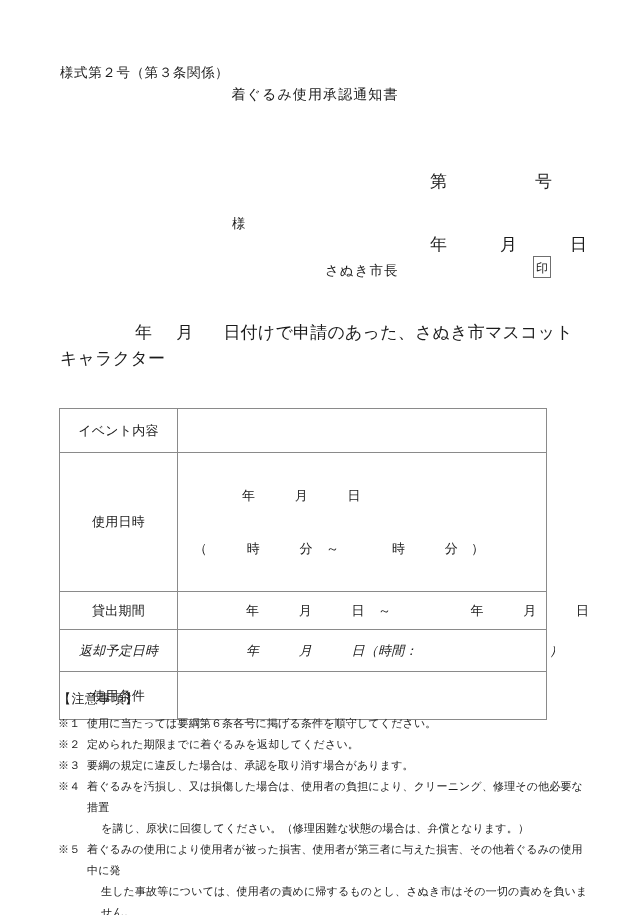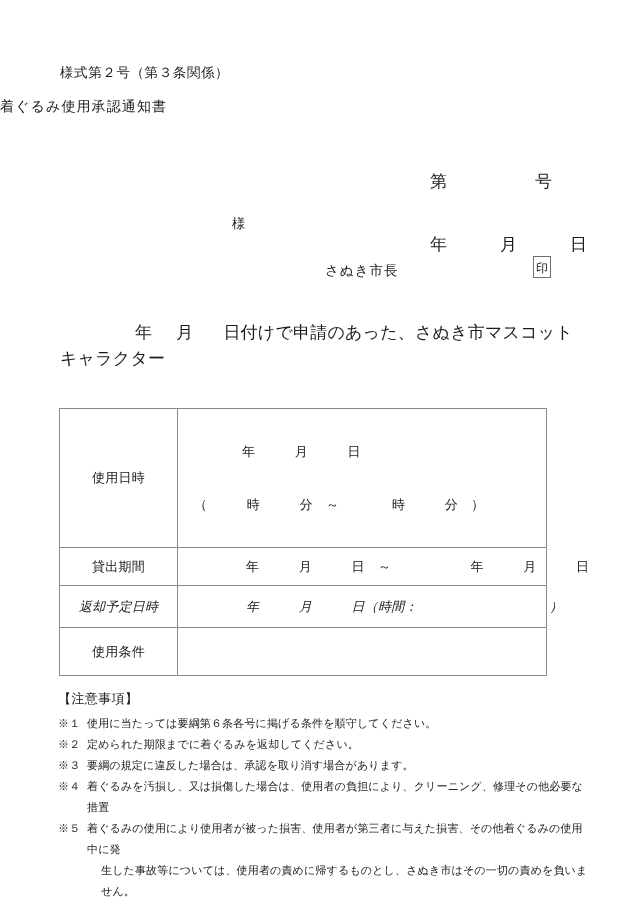--- a/index.html
+++ b/index.html
@@ -27,22 +27,22 @@
     left: 60px;
     top: 64px;
     font-size: 13.5px;
     letter-spacing: 0.6px;
     white-space: pre;
   }
   .doc-title {
     position: absolute;
     left: 0;
     right: 0;
-    top: 98px;
-    text-align: left;
+    top: 86px;
+    text-align: center;
     font-size: 14px;
     letter-spacing: 1.1px;
   }
   .doc-meta {
     position: absolute;
     left: 430px;
     top: 129px;
     font-size: 17px;
     line-height: 21px;
     white-space: pre;
@@ -181,20 +181,24 @@
   <div class="issuer">さぬき市長</div>
 
   <div class="seal-box">印</div>
 
   <div class="body-text">
     <span class="indent"></span><span>年</span><span class="gap-sm"></span><span>月</span><span class="gap-md"></span><span>日付けで申請のあった、さぬき市マスコットキャラクター</span><br>
   </div>
 
   <table class="form-table">
     <tbody>
+      <tr class="r-evt">
+        <td class="label">イベント内容</td>
+        <td class="value"></td>
+      </tr>
       <tr class="r-dt">
         <td class="label sp-wide">使用日時</td>
         <td class="value">
           <span class="val-two-line"><span class="ind-a"></span><span>年　　　月　　　日</span></span>
           <span class="val-two-line"><span class="ind-b"></span><span>（　　　時　　　分　～　　　　時　　　分　）</span></span>
         </td>
       </tr>
       <tr class="r-lend">
         <td class="label sp-wide">貸出期間</td>
         <td class="value"><span class="ind-c"></span><span>年　　　月　　　日　～　　　　　　年　　　月　　　日</span></td>
@@ -225,20 +229,21 @@
 
     <div class="note-row">
       <span class="note-mark">※３</span>
       <span class="note-body">要綱の規定に違反した場合は、承認を取り消す場合があります。</span>
     </div>
 
     <div class="note-row">
       <span class="note-mark">※４</span>
       <span class="note-body">
         <span>着ぐるみを汚損し、又は損傷した場合は、使用者の負担により、クリーニング、修理その他必要な措置</span>
+        <span class="cont">を講じ、原状に回復してください。（修理困難な状態の場合は、弁償となります。）</span>
       </span>
     </div>
 
     <div class="note-row">
       <span class="note-mark">※５</span>
       <span class="note-body">
         <span>着ぐるみの使用により使用者が被った損害、使用者が第三者に与えた損害、その他着ぐるみの使用中に発</span>
         <span class="cont">生した事故等については、使用者の責めに帰するものとし、さぬき市はその一切の責めを負いません。</span>
       </span>
     </div>

